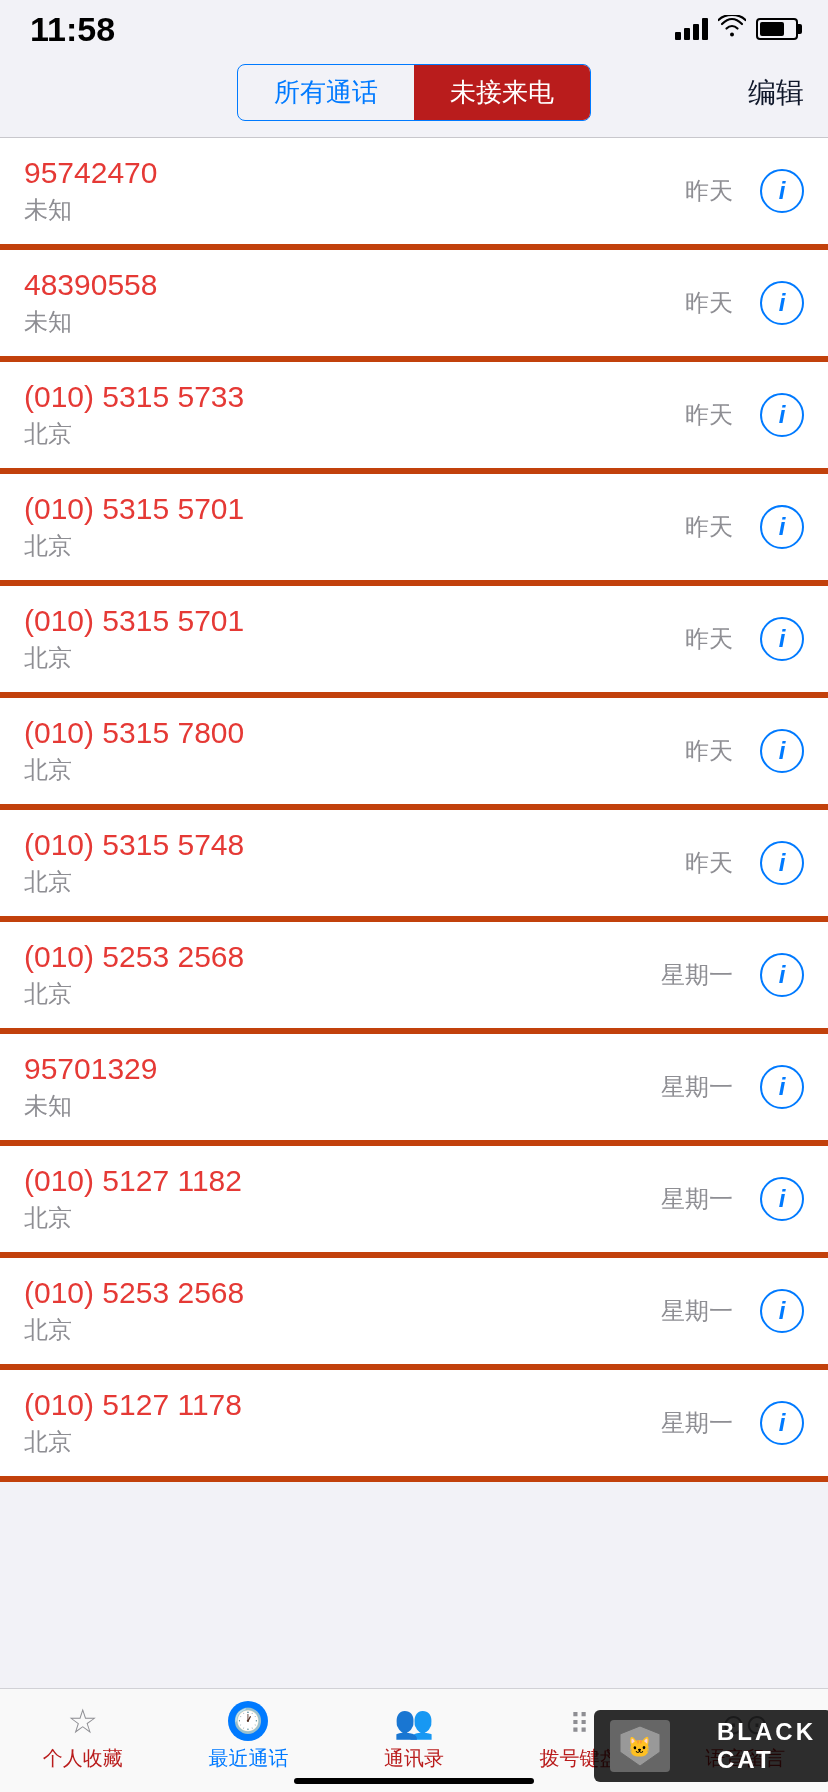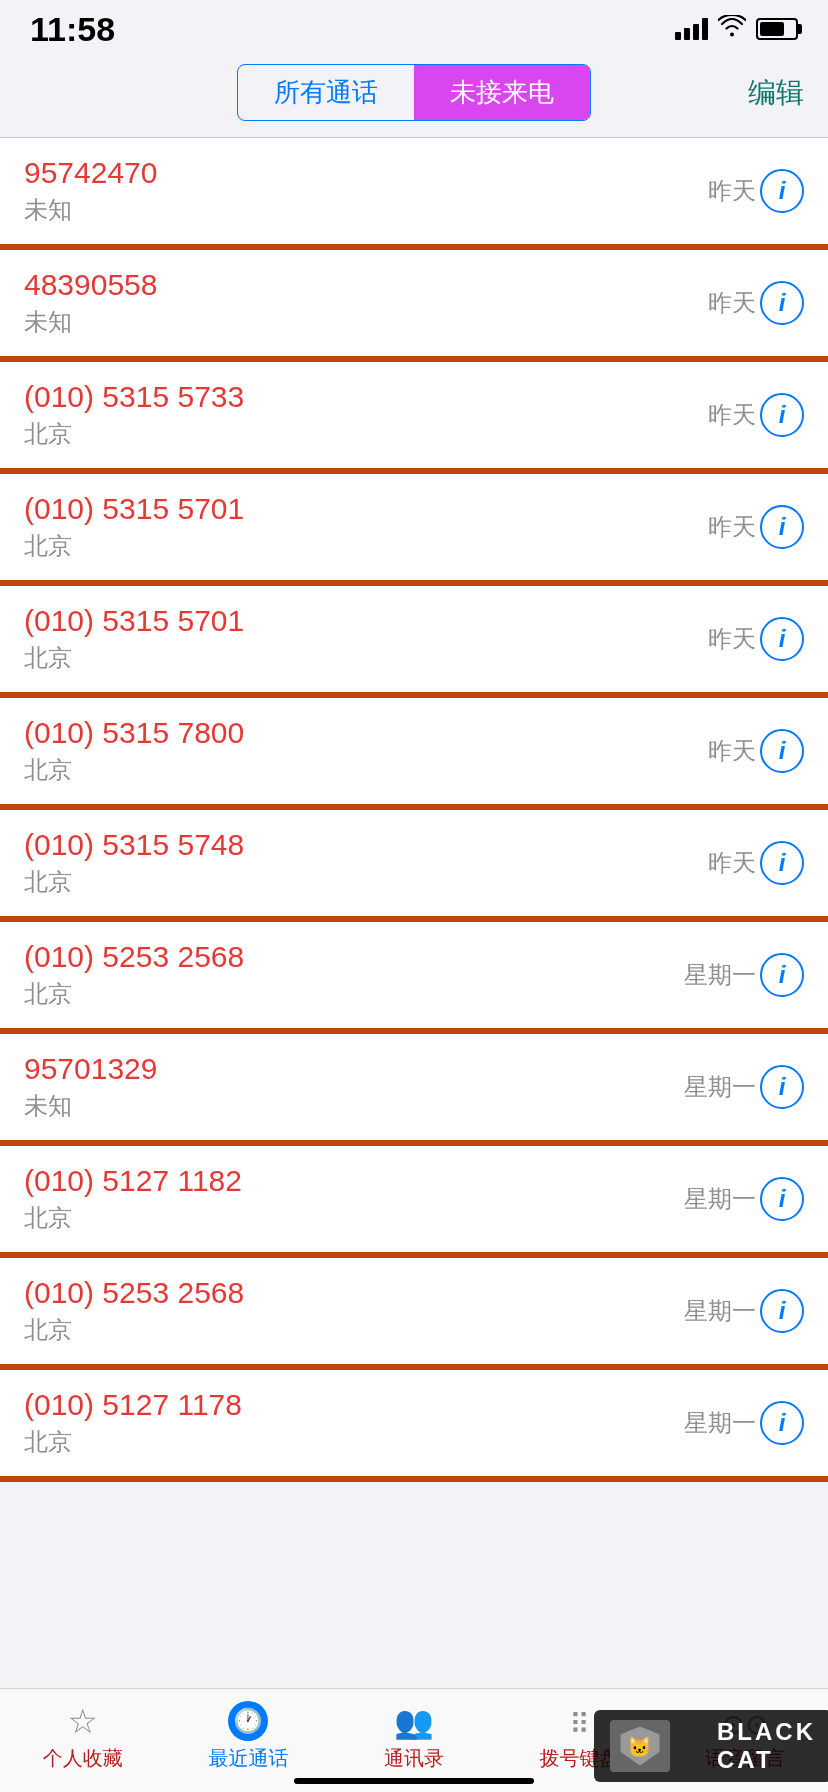--- a/index.html
+++ b/index.html
@@ -92,28 +92,28 @@
     }
     .tab-btn {
       padding: 10px 36px;
       font-size: 26px;
       cursor: pointer;
       background: transparent;
       border: none;
       color: #007aff;
     }
     .tab-btn.active {
-      background: #d946ef;
+      background: #b91c1c;
       color: #fff;
     }
     .edit-btn {
       position: absolute;
       right: 24px;
       font-size: 28px;
-      color: #0f766e;
+      color: #0f172a;
       background: none;
       border: none;
       cursor: pointer;
     }
 
     
     .divider {
       height: 1px;
       background: #c8c7cc;
       margin: 0;
@@ -140,21 +140,21 @@
       font-weight: 500;
       color: #e53935;
     }
     .call-location {
       font-size: 24px;
       color: #8e8e93;
     }
     .call-right {
       display: flex;
       align-items: center;
-      gap: 4px;
+      gap: 27px;
     }
     .call-time {
       font-size: 24px;
       color: #8e8e93;
     }
     .info-btn {
       width: 44px;
       height: 44px;
       border-radius: 50%;
       border: 2px solid #007aff;

